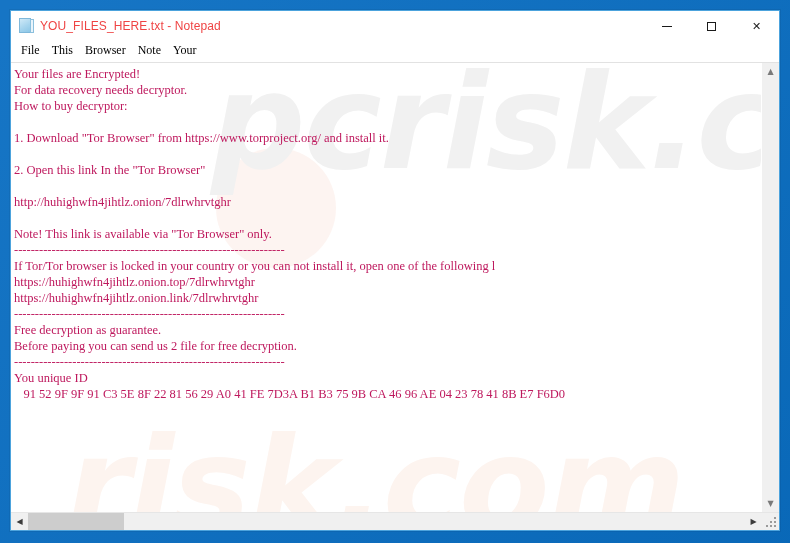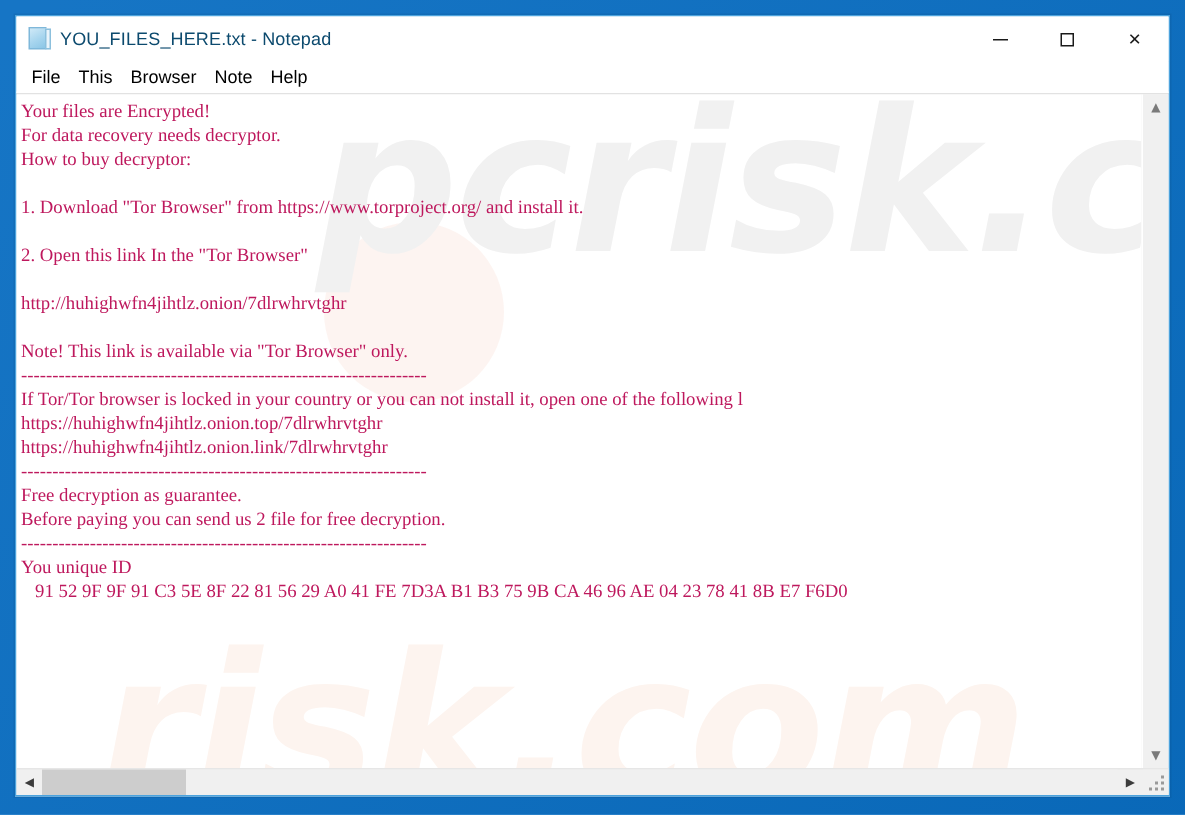--- a/index.html
+++ b/index.html
@@ -65,21 +65,21 @@
   #app-icon .fold {
     position: absolute;
     right: 0; top: 1px;
     width: 4px; height: 14px;
     background: #e9f4fb;
     border: 1px solid #8cc0dd;
     box-sizing: border-box;
   }
   #title-text {
     font-size: 12px;
-    color: #0c4a6e;
+    color: #ef4444;
     letter-spacing: 0.1px;
     white-space: nowrap;
     text-align: right;
   }
   #window-controls {
     position: absolute;
     right: 0; top: 0;
     height: 30px;
     display: flex;
   }
@@ -119,20 +119,21 @@
     padding-left: 4px;
     border-bottom: 1px solid #ffffff;
     user-select: none;
   }
   .menu-item {
     font-size: 12px;
     color: #000000;
     padding: 2px 6px 3px 6px;
     cursor: default;
     white-space: nowrap;
+    font-family: Liberation Serif, serif;
   }
 
   
   #editor-region {
     flex: 1 1 auto;
     display: flex;
     flex-direction: column;
     min-height: 0;
     position: relative;
     border-top: 1px solid #e2e2e2;
@@ -294,21 +295,21 @@
           <span class="glyph">✕</span>
         </div>
       </div>
     </div>
 
     <div id="menu-bar">
       <div class="menu-item">File</div>
       <div class="menu-item">This</div>
       <div class="menu-item">Browser</div>
       <div class="menu-item">Note</div>
-      <div class="menu-item">Help</div>
+      <div class="menu-item">Your</div>
     </div>
 
     <div id="editor-region">
 
       <div id="editor-row">
 
         <div id="text-canvas">
 
           <div id="watermark">
             <div id="wm-circle"></div>

